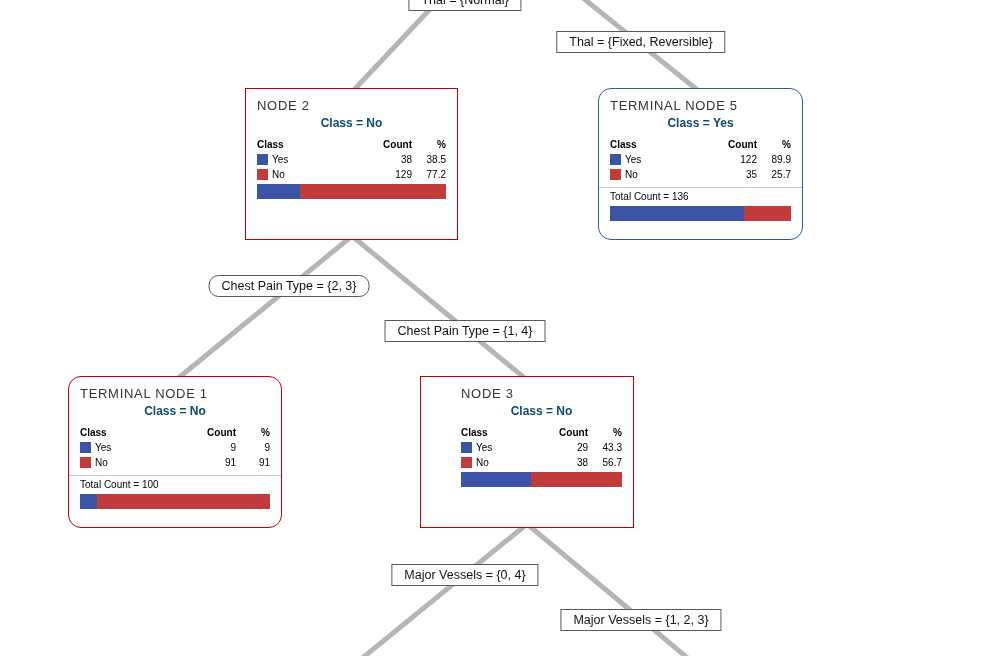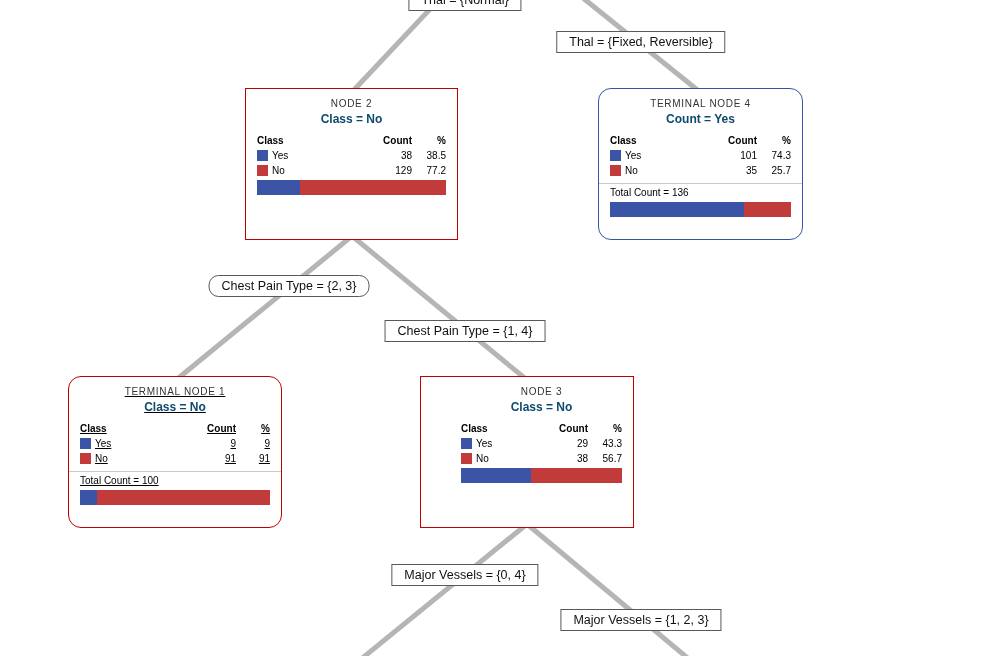--- a/index.html
+++ b/index.html
@@ -11,21 +11,21 @@
   .edge-label {
     position:absolute; transform:translateX(-50%); z-index:3;
     background:#ffffff; border:1px solid #595959;
     padding:3px 12px; font-size:12.5px; color:#111111; white-space:nowrap;
   }
   .node {
     position:absolute; z-index:2; background:#ffffff;
     border:1.6px solid #C00000; height:152px; padding:9px 11px 10px;
   }
   .node.rounded { border-radius:13px; }
-  .node-title { text-align:center; font-size:10px; letter-spacing:.7px; color:#333333; }
+  .node-title { font-size:13px; letter-spacing:.7px; color:#333333; }
   .node-class { text-align:center; font-size:12px; font-weight:bold; margin-top:3px; color:#0c4a6e; }
   .tbl { margin-top:9px; font-size:10px; color:#000; }
   .tr { display:flex; align-items:center; margin-top:4px;justify-content:center; }
   .tr.head { font-weight:bold; margin-top:0; }
   .c-label { flex:1; display:flex; align-items:center; gap:4px; }
   .c-count { width:52px; text-align:right; }
   .c-pct { width:34px; text-align:right; }
   .swatch { width:11px; height:11px; display:inline-block; flex:0 0 auto; }
   .total {
     margin:7px -11px 0; padding:3px 11px 0;
@@ -81,53 +81,53 @@
         <span class="c-pct">77.2</span>
       </div>
     </div>
     <div class="bar">
       <span class="seg" style="background: rgb(59, 84, 165); width: 22.8%;"></span>
       <span class="seg" style="background: rgb(194, 59, 59); width: 77.2%;"></span>
     </div>
   </div>
 
   <div class="node rounded" style="left: 598px; top: 88px; width: 205px; border-color: rgb(51, 85, 166);">
-    <div class="node-title">TERMINAL NODE 4</div>
-    <div class="node-class">Count = Yes</div>
+    <div class="node-title">TERMINAL NODE 5</div>
+    <div class="node-class">Class = Yes</div>
     <div class="tbl">
       <div class="tr head">
         <span class="c-label">Class</span>
         <span class="c-count">Count</span>
         <span class="c-pct">%</span>
       </div>
       <div class="tr">
         <span class="c-label">
             <i class="swatch" style="background: rgb(59, 84, 165);"></i>
             <span>Yes</span>
           </span>
-        <span class="c-count">101</span>
-        <span class="c-pct">74.3</span>
+        <span class="c-count">122</span>
+        <span class="c-pct">89.9</span>
       </div>
       <div class="tr">
         <span class="c-label">
             <i class="swatch" style="background: rgb(194, 59, 59);"></i>
             <span>No</span>
           </span>
         <span class="c-count">35</span>
         <span class="c-pct">25.7</span>
       </div>
     </div>
     <div class="total">Total Count = 136</div>
     <div class="bar">
       <span class="seg" style="background: rgb(59, 84, 165); width: 74.3%;"></span>
       <span class="seg" style="background: rgb(194, 59, 59); width: 25.7%;"></span>
     </div>
   </div>
 
-  <div class="node rounded" style="left: 68px; top: 376px; width: 214px; border-color: rgb(192, 0, 0); text-decoration: underline;">
+  <div class="node rounded" style="left: 68px; top: 376px; width: 214px; border-color: rgb(192, 0, 0);">
     <div class="node-title">TERMINAL NODE 1</div>
     <div class="node-class">Class = No</div>
     <div class="tbl">
       <div class="tr head">
         <span class="c-label">Class</span>
         <span class="c-count">Count</span>
         <span class="c-pct">%</span>
       </div>
       <div class="tr">
         <span class="c-label">

